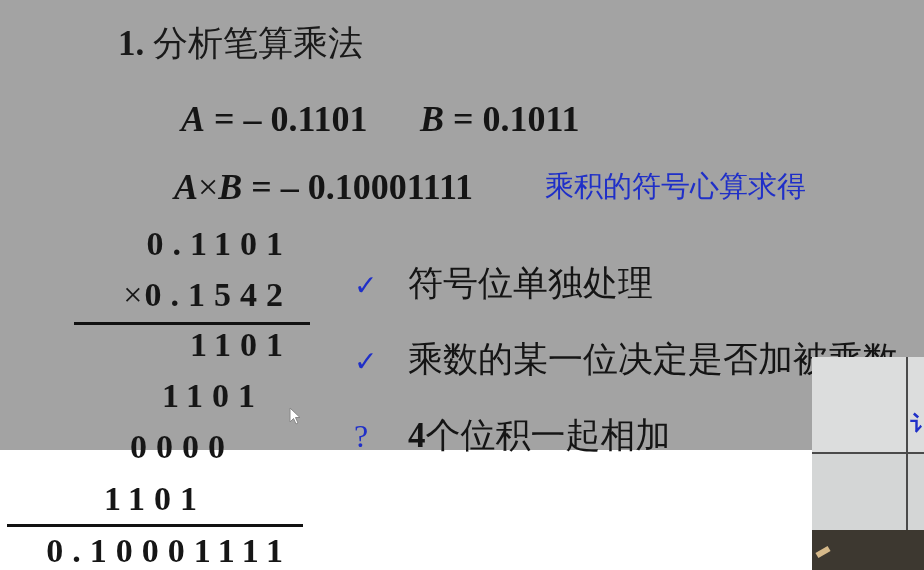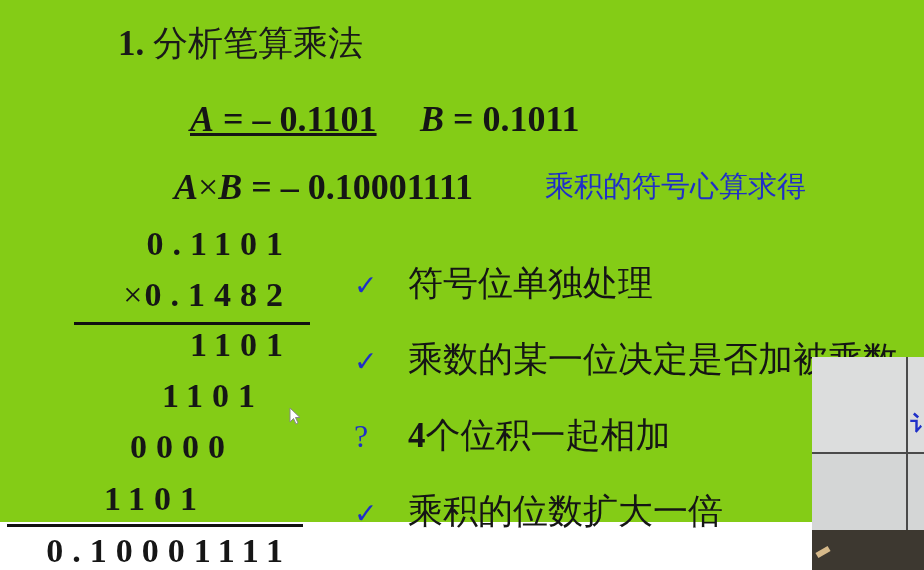--- a/index.html
+++ b/index.html
@@ -1,26 +1,26 @@
 <!DOCTYPE html>
 <html><head>
   <meta charset="utf-8">
   <style>
     * { box-sizing: border-box; margin: 0; padding: 0; }
     html, body { width: 924px; height: 570px; overflow: hidden; background: #ffffff; }
     body { position: relative; font-family: "Liberation Serif", "DejaVu Serif", serif; color: #111; }
 
-    .slide { position: absolute; left: 0; top: 0; width: 924px; height: 522px; background: #84cc16; }
+    .slide { position: absolute; left: 0; top: 0; width: 924px; height: 450px; background: #a3a3a3; }
 
     .title { position: absolute; left: 118px; top: 22px; font-size: 35px; line-height: 44px; color: #1a1a1a; white-space: nowrap; }
     .title .num { font-weight: bold; }
 
     .eq { position: absolute; font-size: 36px; font-weight: bold; line-height: 44px; white-space: nowrap; color: #151515; }
     .eq i { font-style: italic; }
-    .eq-a { left: 190px; top: 97px; text-decoration: underline; }
+    .eq-a { left: 181px; top: 97px; }
     .eq-b { left: 420px; top: 97px; }
     .eq-ab { left: 174px; top: 165px; }
 
     .note-blue { position: absolute; left: 545px; top: 164px; font-size: 29px; line-height: 44px; color: #1f2fc8; white-space: nowrap; }
 
     .calc { position: absolute; font-size: 34px; font-weight: bold; line-height: 40px; letter-spacing: 9px; white-space: nowrap; color: #161616; text-align: center; }
     .row1 { right: 632px; top: 224px; }
     .row2 { right: 632px; top: 275px; }
     .row3 { right: 632px; top: 325px; }
     .row4 { right: 660px; top: 376px; }
@@ -70,42 +70,39 @@
     <i>B</i><span> = 0.1011</span>
   </div>
   <div class="eq eq-ab">
     <i>A</i><span style="font-weight:normal">×</span><i>B</i><span> = – 0.10001111</span>
   </div>
 
   <div class="note-blue">乘积的符号心算求得</div>
 
   <div class="calc row1">0.1101</div>
   <div class="calc row2">
-    <span class="times">×</span><span>0.1482</span>
+    <span class="times">×</span><span>0.1542</span>
   </div>
   <div class="rule rule-1"></div>
   <div class="calc row3">1101</div>
   <div class="calc row4">1101</div>
   <div class="calc row5">0000</div>
   <div class="calc row6">1101</div>
   <div class="rule rule-2"></div>
   <div class="calc row7">0.10001111</div>
 
   <div class="bullet b1">
     <span class="mark">✓</span><span>符号位单独处理</span>
   </div>
   <div class="bullet b2">
     <span class="mark">✓</span><span>乘数的某一位决定是否加被乘数</span>
   </div>
   <div class="bullet b3">
     <span class="mark q">?</span><span class="bold">4</span><span>个位积一起相加</span>
   </div>
-  <div class="bullet b4">
-    <span class="mark">✓</span><span>乘积的位数扩大一倍</span>
-  </div>
 
   <svg class="cursor" viewBox="0 0 14 20">
     <path d="M1 1 L1 15 L4.5 11.5 L7 17 L9 16 L6.5 10.5 L11 10.5 Z" fill="#fff" stroke="#888" stroke-width="1"></path>
   </svg>
 
   <div class="webcam">
     <div class="wall-top"></div>
     <div class="wall-bot"></div>
     <div class="hline"></div>
     <div class="vline"></div>

